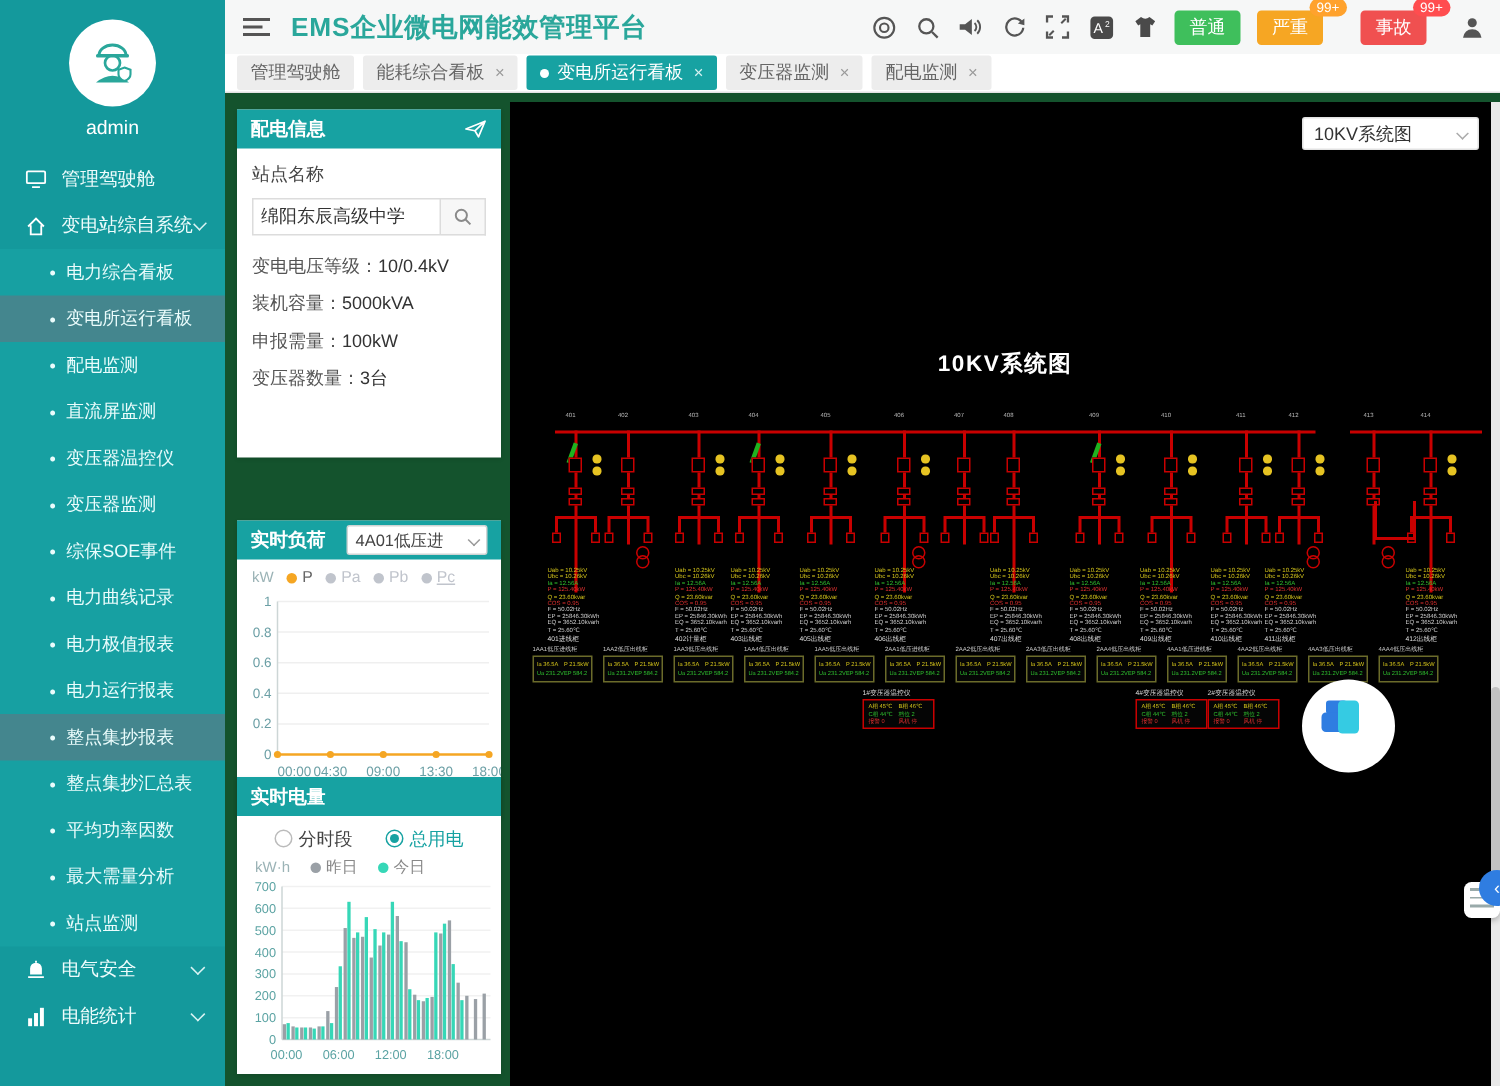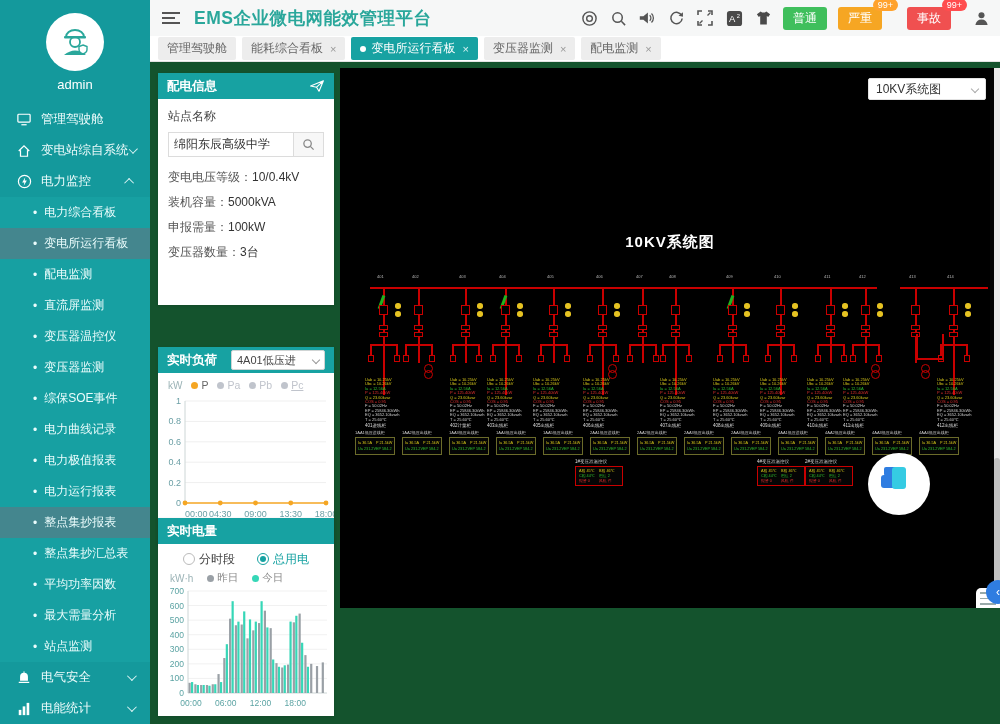--- a/index.html
+++ b/index.html
@@ -59,21 +59,21 @@
   .legend-row { display:flex; align-items:center; font-size:10.5px; color:#999; padding:6px 6px 0 10px; gap:9px; }
   .unit { color:#9bb3b6; font-size:10px; }
   .lg-item { display:flex; align-items:center; gap:3px; }
   .lg-dot { width:7px; height:7px; border-radius:50%; }
   .radio-row { display:flex; align-items:center; justify-content:center; gap:22px; font-size:12px; color:#444; padding-top:7px; }
   .radio { width:12px; height:12px; border:1px solid #bbb; border-radius:50%; display:inline-block; vertical-align:-2px; margin-right:4px; background:#fff; }
   .radio.sel { border-color:#17a2a2; position:relative; }
   .radio.sel:after { content:""; position:absolute; left:2px; top:2px; width:6px; height:6px; border-radius:50%; background:#17a2a2; }
 
   
-  .canvas { position:absolute; left:190px; top:6px; width:660px; height:540px; background:#000; overflow:hidden;text-decoration:underline; }
+  .canvas { position:absolute; left:190px; top:6px; width:660px; height:656px; background:#000; overflow:hidden;text-decoration:underline; }
   .diagram-select { position:absolute; top:10px; right:14px; width:118px; height:22px; background:#fff; border:1px solid #e2e2e2; border-radius:2px; font-size:12px; color:#333; display:flex; align-items:center; padding:0 7px; cursor:pointer; z-index:3; }
   .diagram-title { position:absolute; top:165px; left:0; width:100%; text-align:center; color:#fff; font-size:15px; font-weight:bold; letter-spacing:1px; }
   .bus { position:absolute; height:2px; background:#c90000; top:219px; }
   .bay { position:absolute; top:208px; width:44px; height:130px; cursor:pointer; }
   .bay .blabel { position:absolute; top:-2px; left:4px; font-size:4px; color:#bbb; }
   .bay .vline { position:absolute; left:10px; top:11px; width:2px; background:#c90000; }
   .bay .grn { position:absolute; left:7px; top:19px; width:2.5px; height:14px; background:#1fb31f; transform:rotate(20deg); }
   .bay .ydot { position:absolute; left:22px; width:5.5px; height:5.5px; border-radius:50%; background:#e6c322; }
   .bay .ct { position:absolute; left:6px; width:9px; height:5px; border:1px solid #c90000; background:#000; }
   .bay .brk { position:absolute; left:6px; top:29px; width:9px; height:10px; border:1.5px solid #c90000; background:#000; }
@@ -130,30 +130,20 @@
           <span class="nlabel">管理驾驶舱</span>
         </div>
         <div class="nav-item">
           <span class="nicon">
             <svg width="14" height="14" viewBox="0 0 16 16">
               <path d="M2 8 L8 2 L14 8 M4 7 V14 H12 V7" fill="none" stroke="#fff" stroke-width="1.4"></path>
             </svg>
           </span>
           <span class="nlabel">变电站综自系统</span>
           <span class="chev down"></span>
-        </div>
-        <div class="nav-item">
-          <span class="nicon">
-            <svg width="15" height="15" viewBox="0 0 16 16">
-              <circle cx="8" cy="8" r="6.5" fill="none" stroke="#fff" stroke-width="1.3"></circle>
-              <polygon points="8.8,3.5 5.5,9 7.8,9 7.2,12.5 10.5,7 8.2,7" fill="#fff"></polygon>
-            </svg>
-          </span>
-          <span class="nlabel">电力监控</span>
-          <span class="chev up"></span>
         </div>
         <div class="submenu">
           <div class="sub-item">
             <span class="bullet">•</span>
             <span>电力综合看板</span>
           </div>
           <div class="sub-item hl">
             <span class="bullet">•</span>
             <span>变电所运行看板</span>
           </div>

